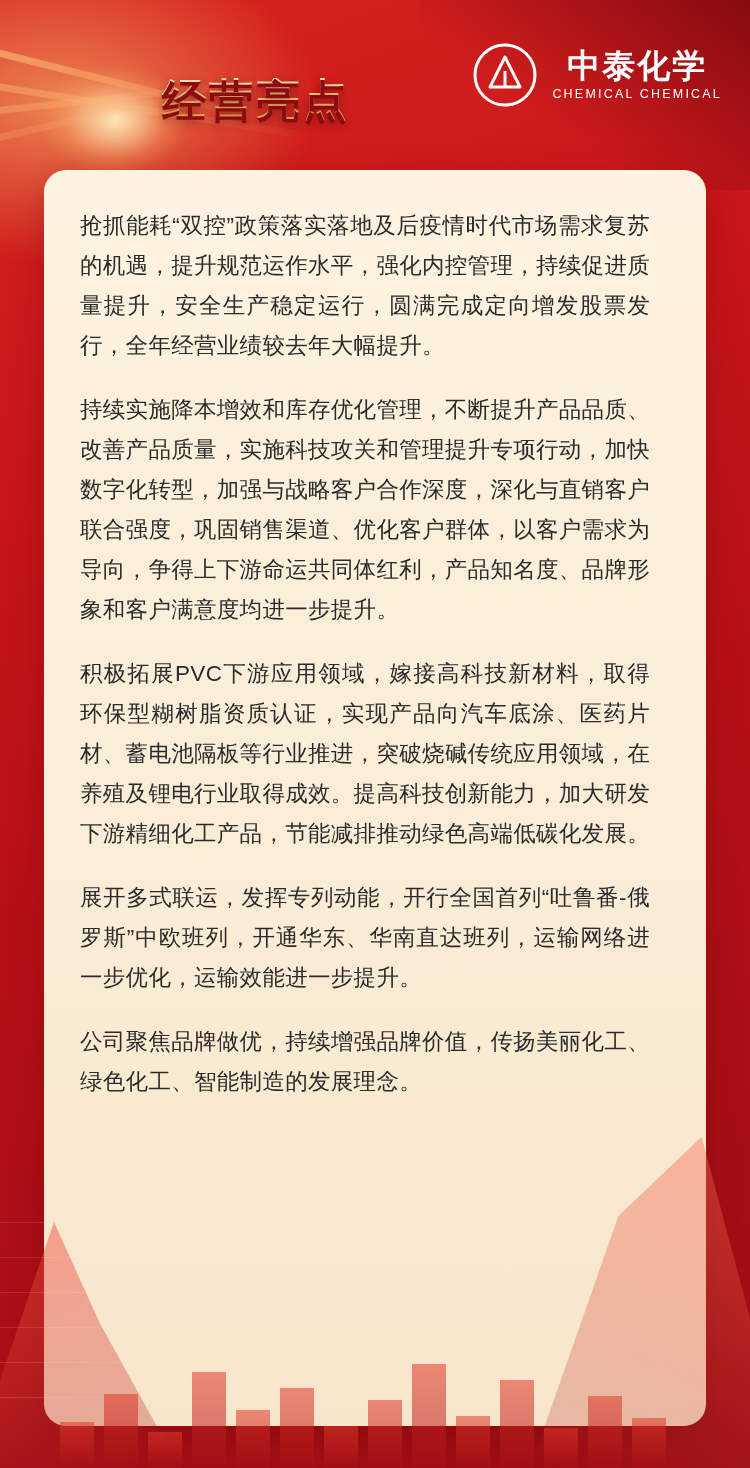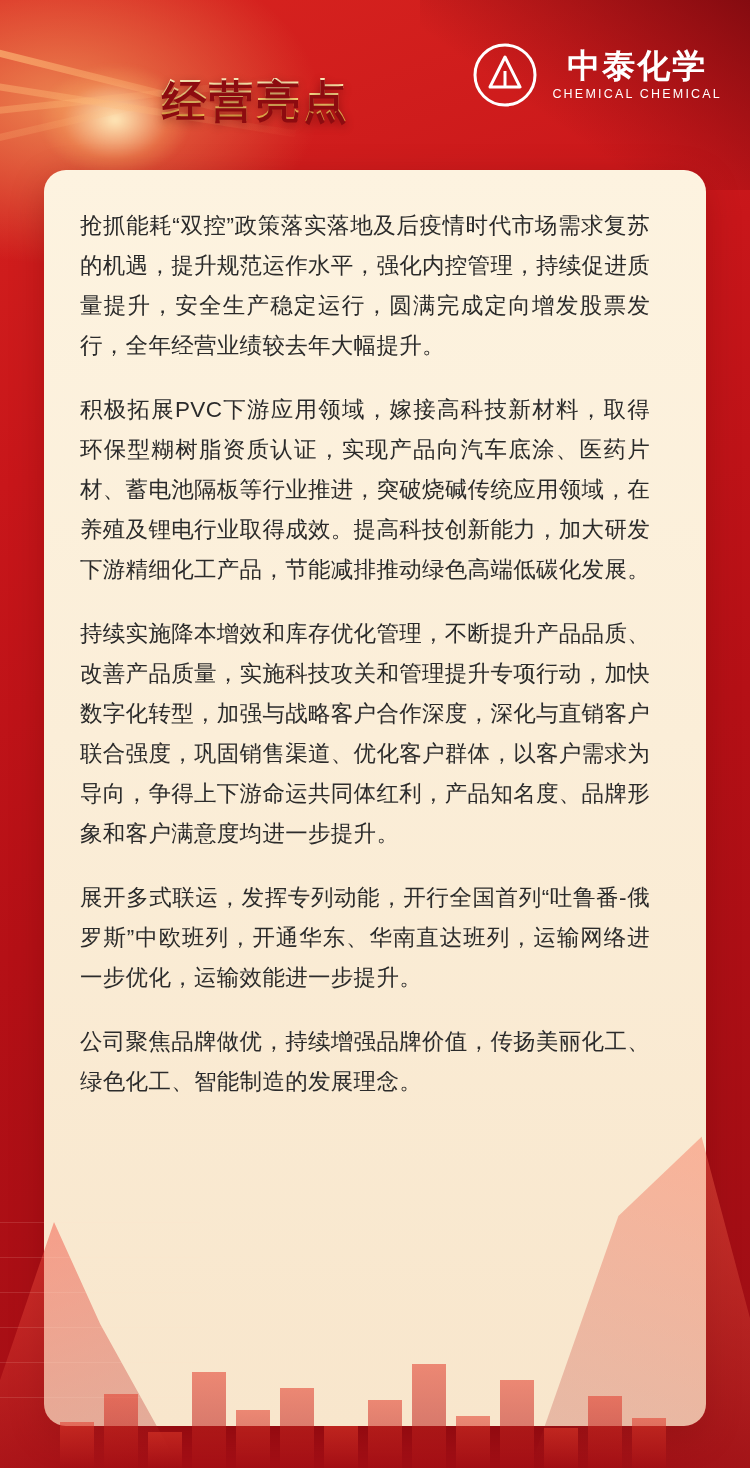--- a/index.html
+++ b/index.html
@@ -117,22 +117,22 @@
       </span>
       <span class="logo-text">
         <span class="logo-cn">中泰化学</span>
         <span class="logo-en">CHEMICAL CHEMICAL</span>
       </span>
     </div>
   </div>
 
   <div class="card">
     <p class="para">抢抓能耗“双控”政策落实落地及后疫情时代市场需求复苏的机遇，提升规范运作水平，强化内控管理，持续促进质量提升，安全生产稳定运行，圆满完成定向增发股票发行，全年经营业绩较去年大幅提升。</p>
+    <p class="para">持续实施降本增效和库存优化管理，不断提升产品品质、改善产品质量，实施科技攻关和管理提升专项行动，加快数字化转型，加强与战略客户合作深度，深化与直销客户联合强度，巩固销售渠道、优化客户群体，以客户需求为导向，争得上下游命运共同体红利，产品知名度、品牌形象和客户满意度均进一步提升。</p>
     <p class="para">积极拓展PVC下游应用领域，嫁接高科技新材料，取得环保型糊树脂资质认证，实现产品向汽车底涂、医药片材、蓄电池隔板等行业推进，突破烧碱传统应用领域，在养殖及锂电行业取得成效。提高科技创新能力，加大研发下游精细化工产品，节能减排推动绿色高端低碳化发展。</p>
-    <p class="para">持续实施降本增效和库存优化管理，不断提升产品品质、改善产品质量，实施科技攻关和管理提升专项行动，加快数字化转型，加强与战略客户合作深度，深化与直销客户联合强度，巩固销售渠道、优化客户群体，以客户需求为导向，争得上下游命运共同体红利，产品知名度、品牌形象和客户满意度均进一步提升。</p>
     <p class="para">展开多式联运，发挥专列动能，开行全国首列“吐鲁番-俄罗斯”中欧班列，开通华东、华南直达班列，运输网络进一步优化，运输效能进一步提升。</p>
     <p class="para">公司聚焦品牌做优，持续增强品牌价值，传扬美丽化工、绿色化工、智能制造的发展理念。</p>
   </div>
 
   <div class="mountain"></div>
   <div class="mountain2"></div>
 
   <div class="grid-lines">
     <div style="bottom:10px"></div>
       <div style="bottom:45px"></div>

